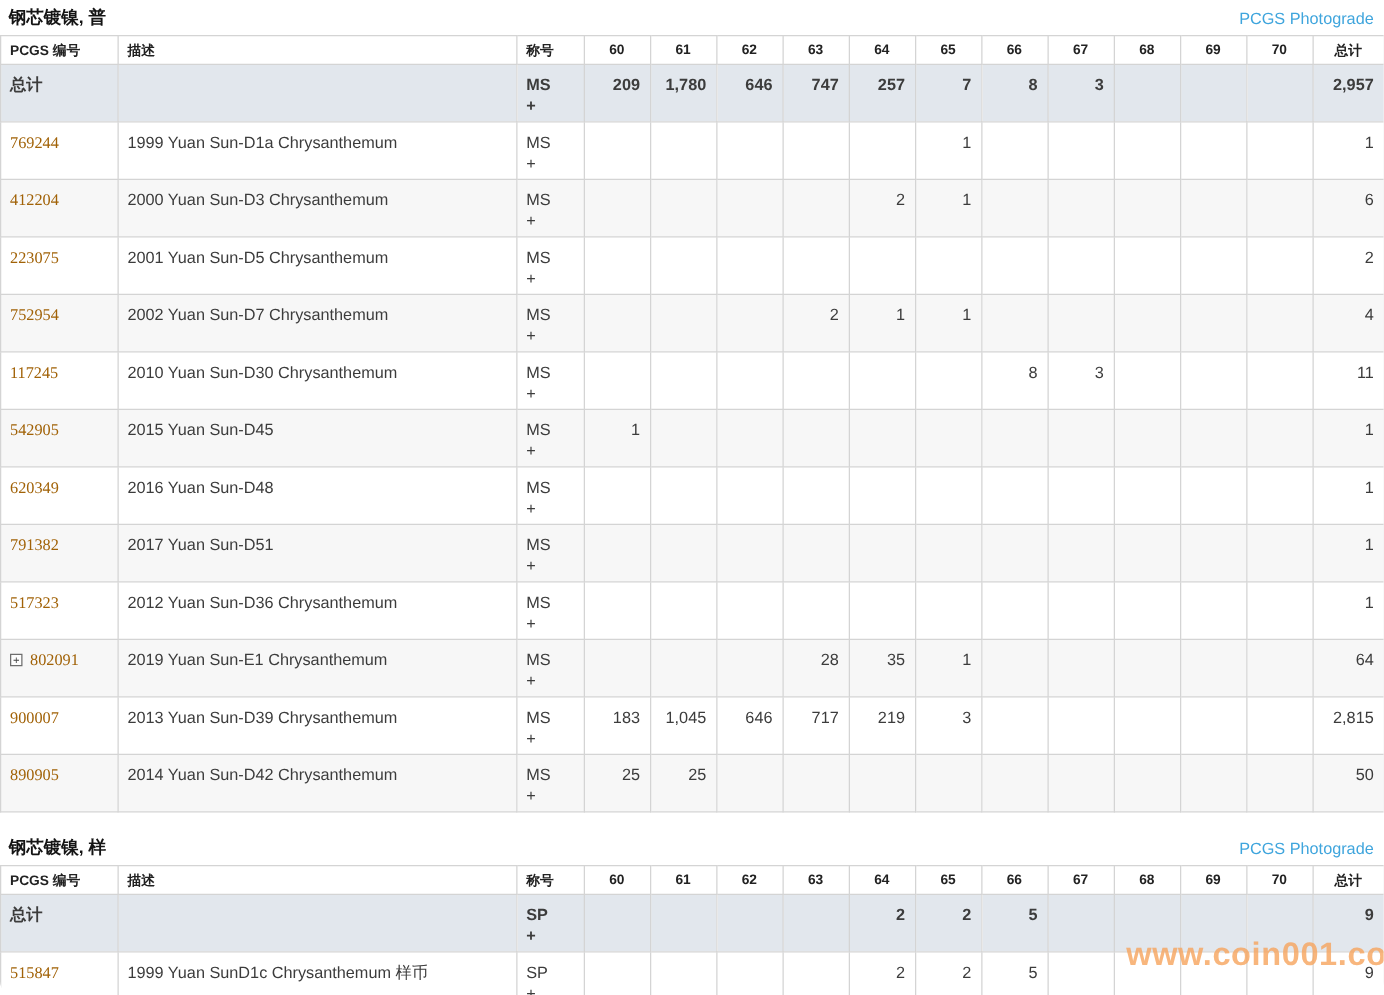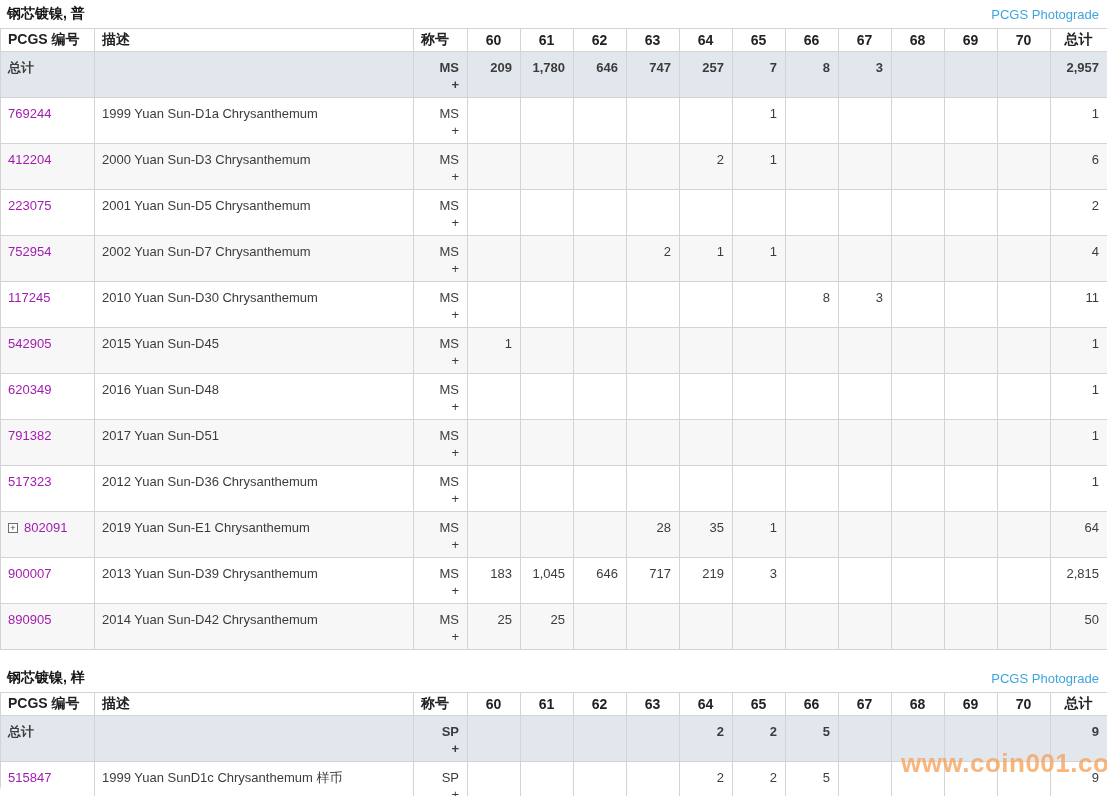--- a/index.html
+++ b/index.html
@@ -13,41 +13,41 @@
   }
   .section + .section { margin-top: 14px; }
   .section-title { font-size: 14px; font-weight: bold; color: #141414; margin: 0; line-height: 15px; }
   .photograde-link { font-size: 13px; color: #3fa5dd; text-decoration: none; cursor: pointer; line-height: 13px; }
 
   table.pop-table { border-collapse: collapse; table-layout: fixed; width: 1107px; }
   .pop-table th, .pop-table td { border: 1px solid #d4d4d4; overflow: hidden; }
 
   .pop-table thead th {
     height: 23px; padding: 2px 8px 2px 7px;
-    font-size: 14px; font-weight: bold; color: #222;
+    font-size: 11px; font-weight: bold; color: #222;
     text-align: left; vertical-align: middle; background: #fff;
     white-space: nowrap;
   }
   .pop-table thead th.num { text-align: center; padding-right: 8px; }
 
   .pop-table tbody td {
     height: 45px; padding: 7px 8px 4px 7px;
     font-size: 13px; color: #3c3c3c; vertical-align: top;
     line-height: 17px;
   }
   .cell-num { text-align: right; }
-  .cell-desig { white-space: pre-line; text-align: right; }
+  .cell-desig { white-space: pre-line; }
 
   .totals-row { background: #e2e7ed; }
   .totals-row td { font-weight: bold; color: #222; }
 
   .data-row { background: #fff; }
   .data-row:nth-child(odd) { background: #f7f7f7; }
 
-  .pcgs-link { color: #a21caf; text-decoration: none; cursor: pointer; }
+  .pcgs-link { color: #a16207; text-decoration: none; cursor: pointer; font-family: Liberation Serif, serif; }
 
   .expand-icon {
     display: inline-block; width: 10px; height: 10px;
     border: 1px solid #6d6d6d; background: #fdfdfd;
     font-size: 9px; line-height: 8px; text-align: center; color: #444;
     margin-right: 6px; vertical-align: 1px; cursor: pointer;
   }
 
   .watermark {
     position: absolute; left: 901px; top: 748px;

